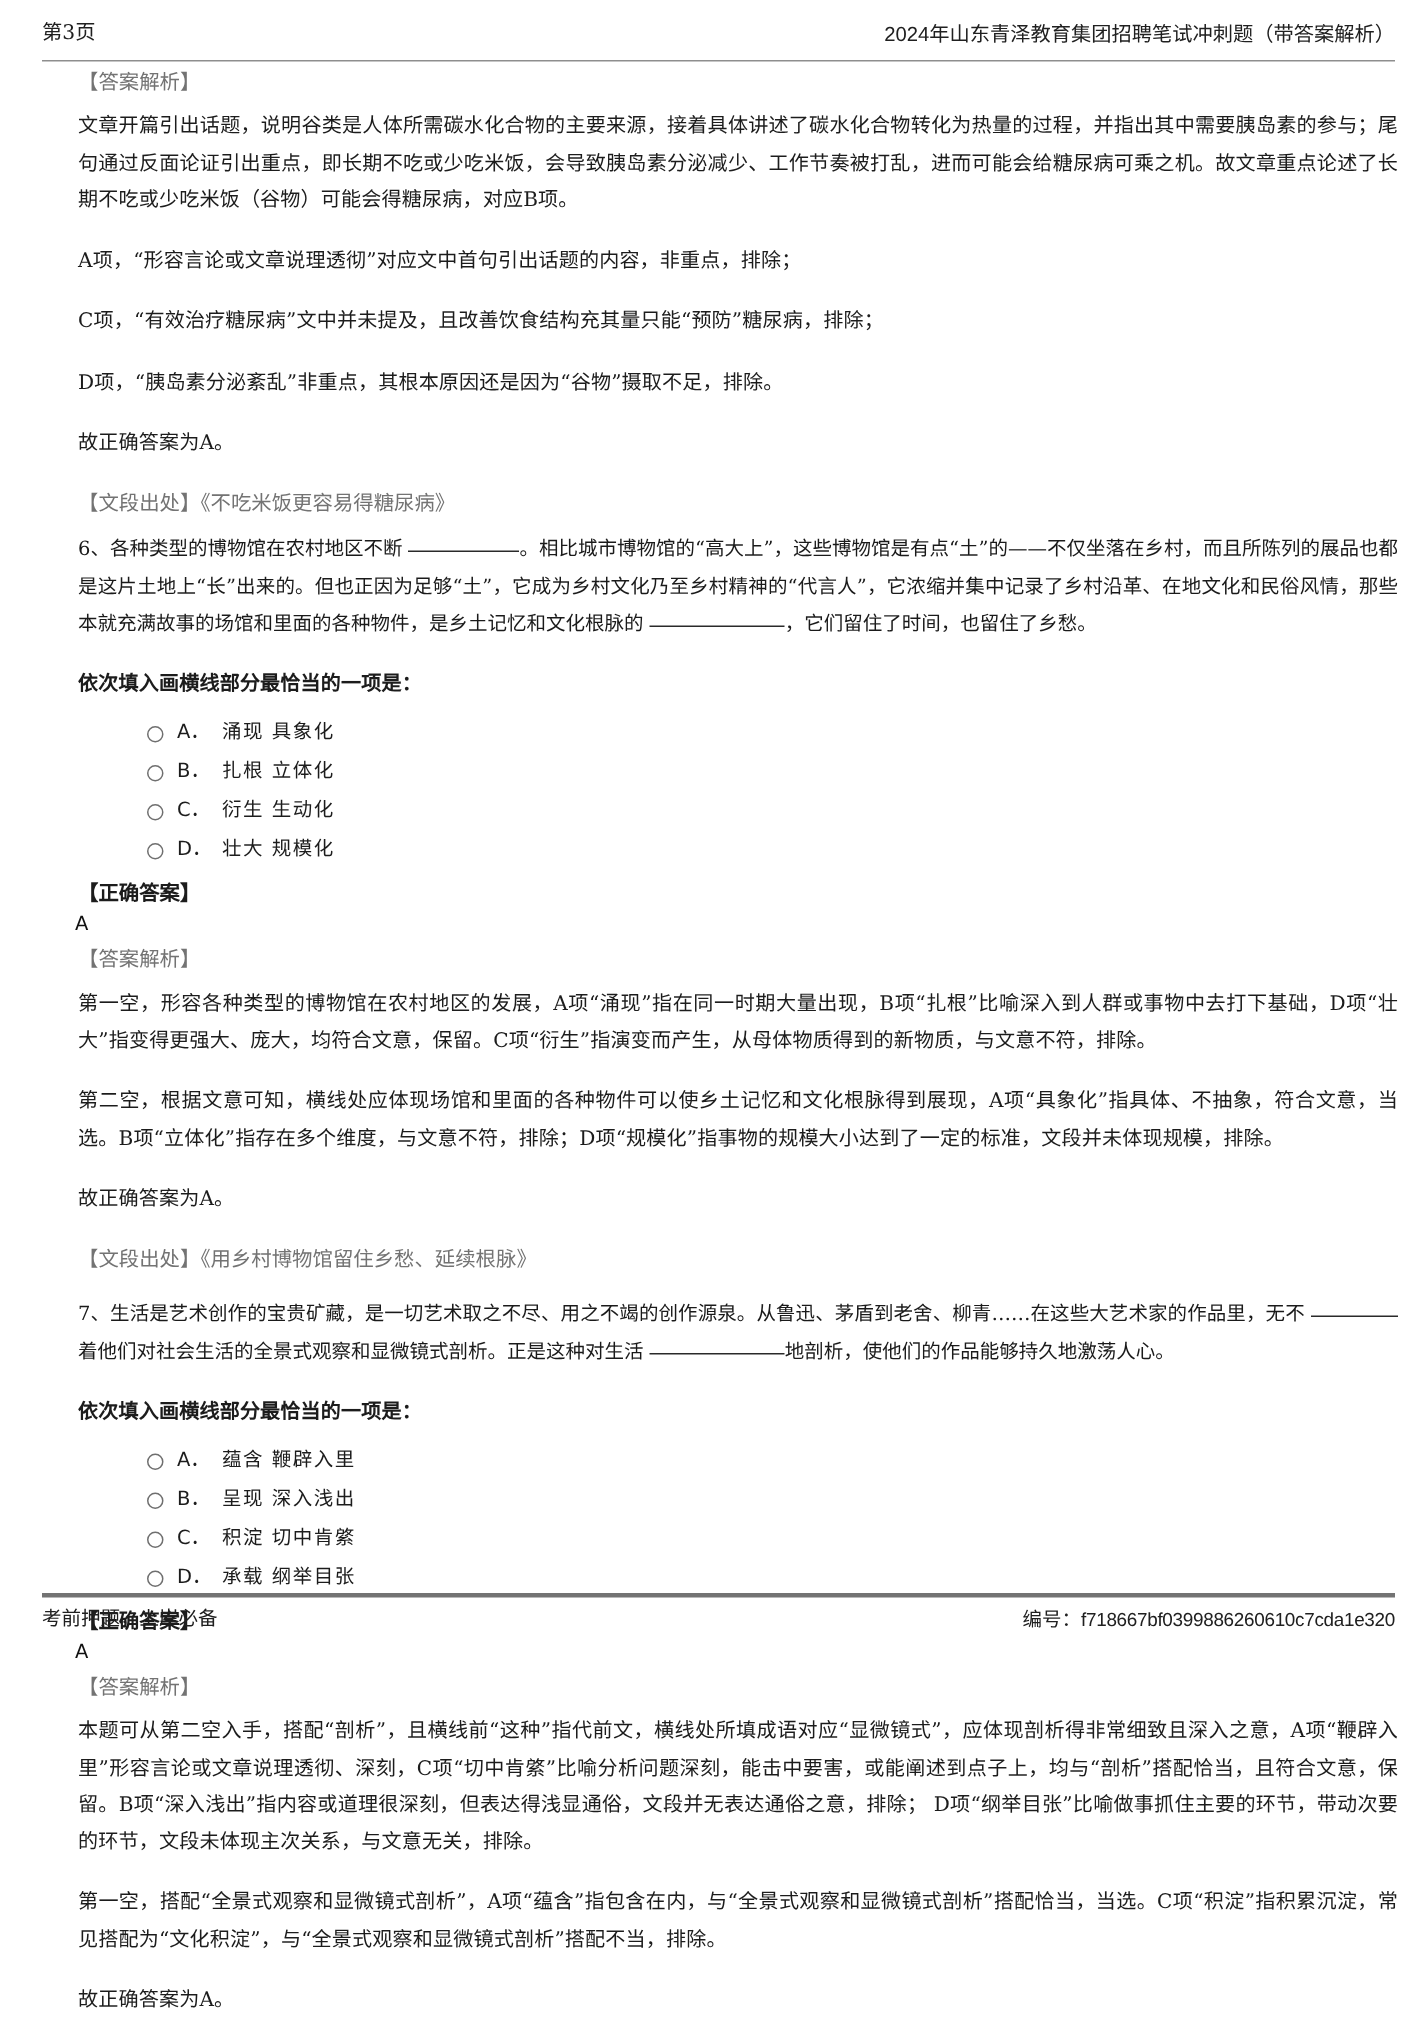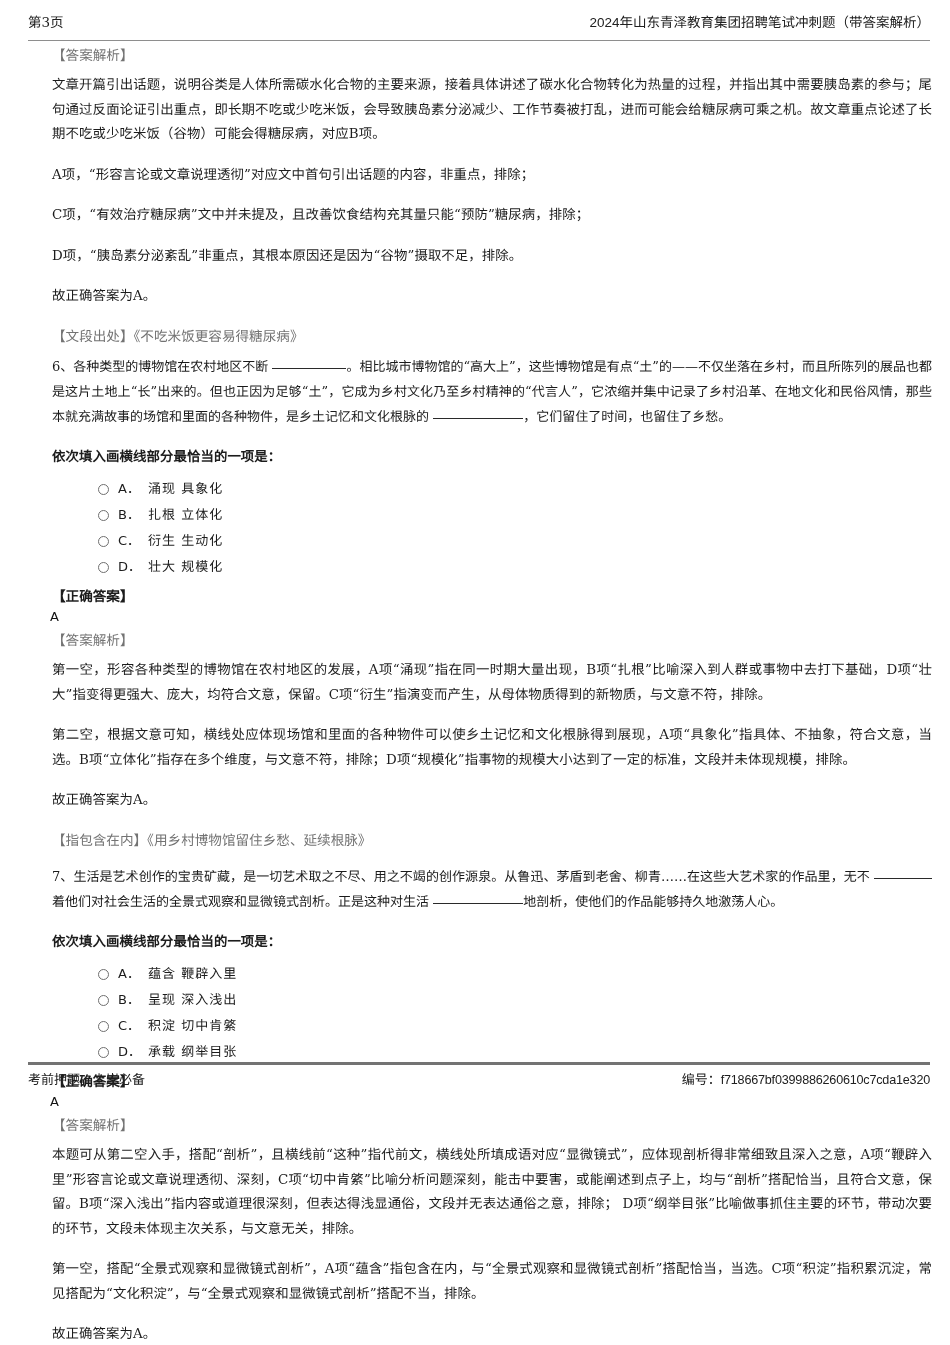--- a/index.html
+++ b/index.html
@@ -222,21 +222,21 @@
 
     <p class="answer-label">【正确答案】</p>
     <p class="answer-value">A</p>
     <p class="bracket-head">【答案解析】</p>
     <p class="block">第一空，形容各种类型的博物馆在农村地区的发展，A项“涌现”指在同一时期大量出现，B项“扎根”比喻深入到人群或事物中去打下基础，D项“壮大”指变得更强大、庞大，均符合文意，保留。C项“衍生”指演变而产生，从母体物质得到的新物质，与文意不符，排除。</p>
     <div class="gap-s"></div>
     <p class="block">第二空，根据文意可知，横线处应体现场馆和里面的各种物件可以使乡土记忆和文化根脉得到展现，A项“具象化”指具体、不抽象，符合文意，当选。B项“立体化”指存在多个维度，与文意不符，排除；D项“规模化”指事物的规模大小达到了一定的标准，文段并未体现规模，排除。</p>
     <div class="gap-s"></div>
     <p class="block">故正确答案为A。</p>
     <div class="gap-s"></div>
-    <p class="bracket-head">【指包含在内】《用乡村博物馆留住乡愁、延续根脉》</p>
+    <p class="bracket-head">【文段出处】《用乡村博物馆留住乡愁、延续根脉》</p>
 
     <div class="gap-s"></div>
     <p class="hang"><span>7、生活是艺术创作的宝贵矿藏，是一切艺术取之不尽、用之不竭的创作源泉。从鲁迅、茅盾到老舍、柳青……在这些大艺术家的作品里，无不 </span><span class="blank-line blank-sm"></span><span>着他们对社会生活的全景式观察和显微镜式剖析。正是这种对生活 </span><span class="blank-line blank-lg"></span><span>地剖析，使他们的作品能够持久地激荡人心。</span></p>
     <div class="gap-s"></div>
     <p class="block tight">依次填入画横线部分最恰当的一项是：</p>
 
     <ul class="options">
       <li class="option-row">
         <span class="radio"></span>
         <span class="opt-letter">A．</span>

